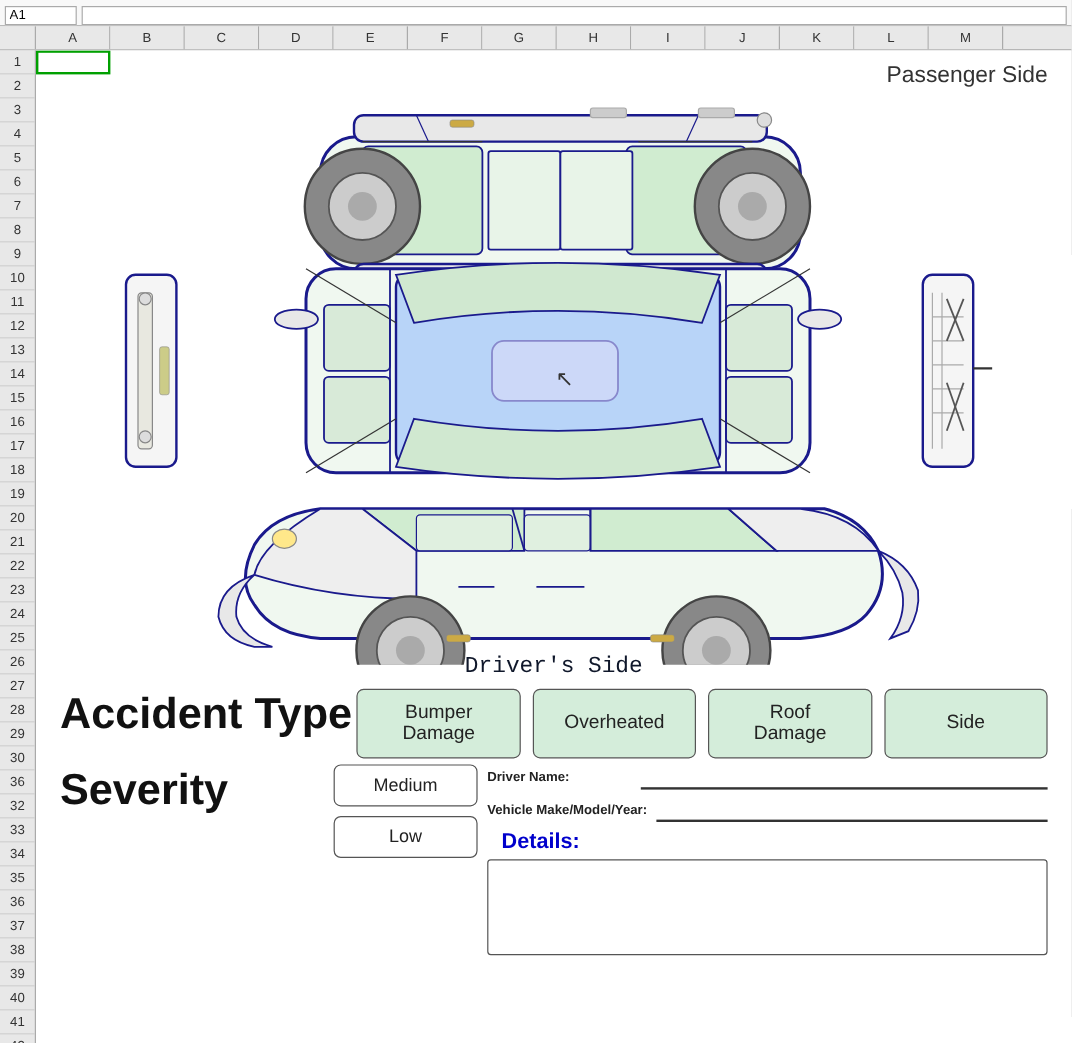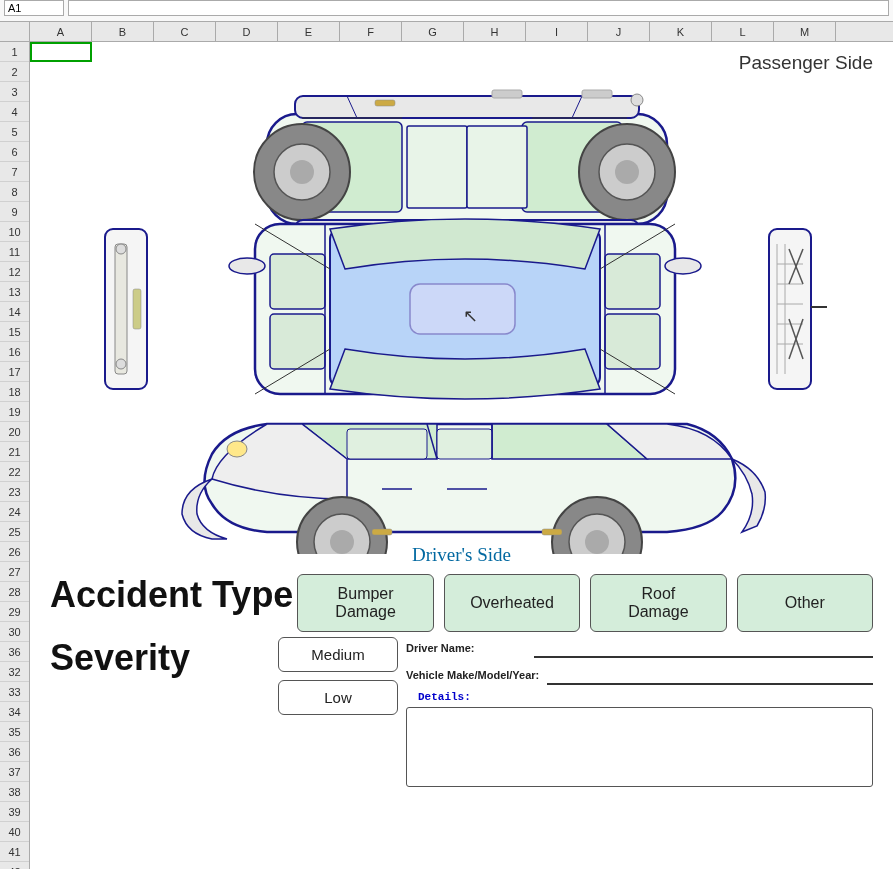--- a/index.html
+++ b/index.html
@@ -189,24 +189,24 @@
       flex: 1;
       border: none;
       border-bottom: 2px solid #333;
       outline: none;
       font-size: 13px;
       padding: 2px 0;
       background: transparent;
     }
 
     .details-label {
-      font-size: 11px;
+      font-size: 18px;
       font-weight: bold;
       color: #222;
-      font-family: Liberation Mono, monospace;
+      font-family: Liberation Sans, sans-serif;
       color: #0000cc;
       padding-left: 12px;
     }
 
     .details-textarea {
       width: 100%;
       height: 80px;
       border: 1.5px solid #555;
       border-radius: 3px;
       resize: none;
@@ -222,21 +222,21 @@
       left: 0;
       width: 62px;
       height: 20px;
       border: 2px solid #00a000;
       pointer-events: none;
     }
 
     
     .formula-bar {
       display: flex;
-      align-items: flex-start;
+      align-items: flex-end;
       background: #f8f8f8;
       border-bottom: 1px solid #aaa;
       height: 22px;
       padding: 0 4px;
       gap: 4px;
     }
 
     .name-box {
       width: 60px;
       border: 1px solid #aaa;
@@ -475,30 +475,30 @@
               <line x1="280" y1="30" x2="290" y2="65" stroke="#1a1a8c" stroke-width="1.5"></line>
               <line x1="345" y1="65" x2="345" y2="30" stroke="#1a1a8c" stroke-width="1.5"></line>
 
               <line x1="235" y1="95" x2="265" y2="95" stroke="#1a1a8c" stroke-width="1.5"></line>
               <line x1="300" y1="95" x2="340" y2="95" stroke="#1a1a8c" stroke-width="1.5"></line>
             </g>
           </svg>
         </div>
 
         <div style="text-align:center; margin-top:-10px; margin-bottom:8px;">
-          <span style="font-size:19px; font-family:Liberation Serif, serif; color:#0369a1;text-align:center;">Driver's Side</span>
+          <span style="font-size:19px; font-family:Liberation Mono, monospace; color:#0f172a;text-align:center;">Driver's Side</span>
         </div>
 
         <div class="accident-type-row">
           <div class="accident-type-label">Accident Type</div>
           <div class="accident-buttons">
             <button class="acc-btn">Bumper Damage</button>
             <button class="acc-btn">Overheated</button>
             <button class="acc-btn">Roof Damage</button>
-            <button class="acc-btn">Other</button>
+            <button class="acc-btn">Side</button>
           </div>
         </div>
 
         <div class="severity-form-row">
           <div class="severity-label">Severity</div>
           <div class="severity-buttons">
             <button class="sev-btn">Medium</button>
             <button class="sev-btn">Low</button>
           </div>
           <div class="form-fields">

